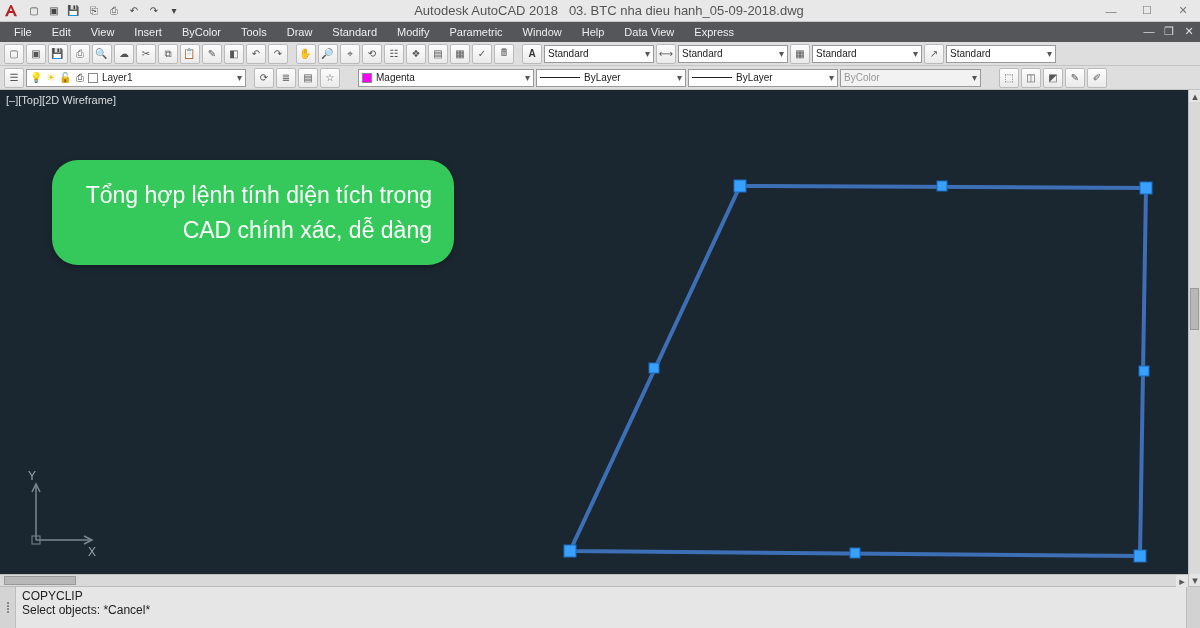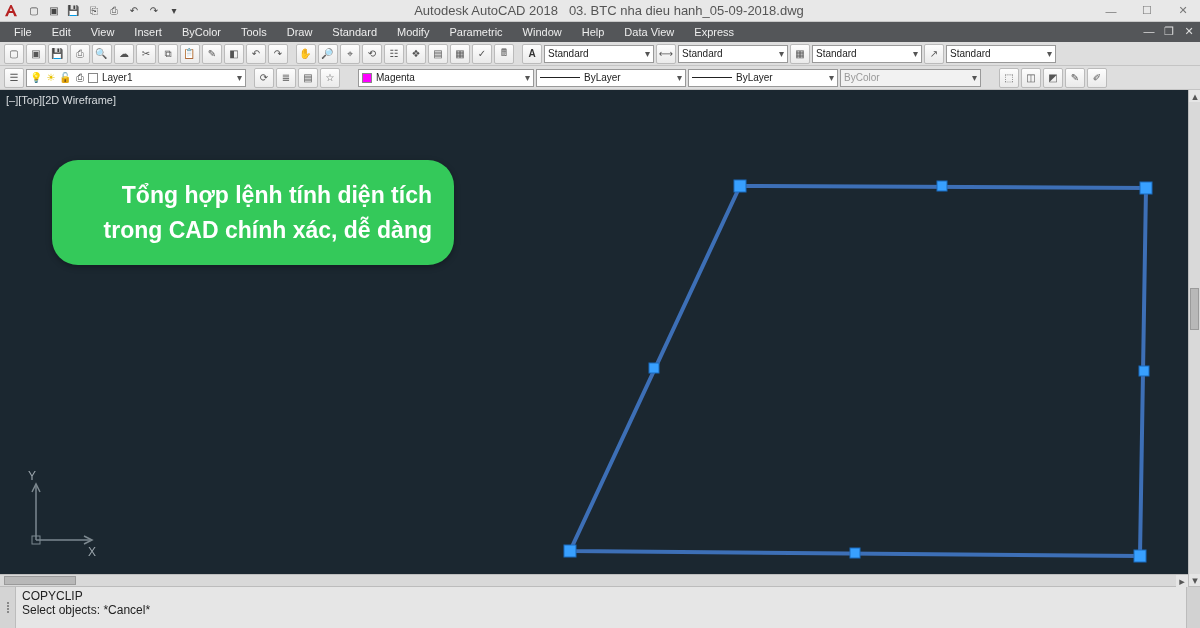--- a/index.html
+++ b/index.html
@@ -28,21 +28,21 @@
   .tbtn.flat { background:transparent; border:1px solid transparent; }
   .sep { width:4px; height:20px; }
   .combo { height:18px; background:#fff; border:1px solid #999; display:flex; align-items:center; padding:0 3px; font-size:10px; gap:4px;}
   .combo .caret { margin-left:auto; color:#555; }
   .swatch { width:10px; height:10px; border:1px solid #888; }
 
   
   .draw-wrap { position:relative; height: calc(628px - 22px - 20px - 48px - 42px); }
   .drawing { position:absolute; inset:0; background:#1b2730;text-align:right; }
   .view-label { position:absolute; top:4px; left:6px; color:#d9dde0; font-size:11px; }
-  .overlay-banner { position:absolute; top:70px; left:52px; width:402px; background:#34c95a; color:#fff; border-radius:26px; padding:18px 22px; font-size:23px; font-weight:700; line-height:1.5; box-shadow:0 2px 6px rgba(0,0,0,.3);}
+  .overlay-banner { position:absolute; top:70px; left:52px; width:402px; background:#34c95a; color:#fff; border-radius:26px; padding:18px 22px; font-size:23px; font-weight:400; line-height:1.5; box-shadow:0 2px 6px rgba(0,0,0,.3);}
   
   .ucs { position:absolute; left:28px; bottom:26px; }
   
   .shape { position:absolute; left:530px; top:86px; }
   .grip { fill:#38a0ff; stroke:#1b6bbd; stroke-width:1; }
   
   .vscroll { position:absolute; right:0; top:0; bottom:0; width:12px; background:#d9d9d9; border-left:1px solid #bdbdbd;}
   .vscroll .thumb { position:absolute; left:1px; right:1px; height:42px; top:40%; background:#b8b8b8; border:1px solid #9a9a9a;}
   .vscroll .arrow { width:12px; height:12px; display:flex;align-items:center;justify-content:center; color:#555; background:#e5e5e5;}
   .vscroll .arrow.bot{position:absolute;bottom:0;}

